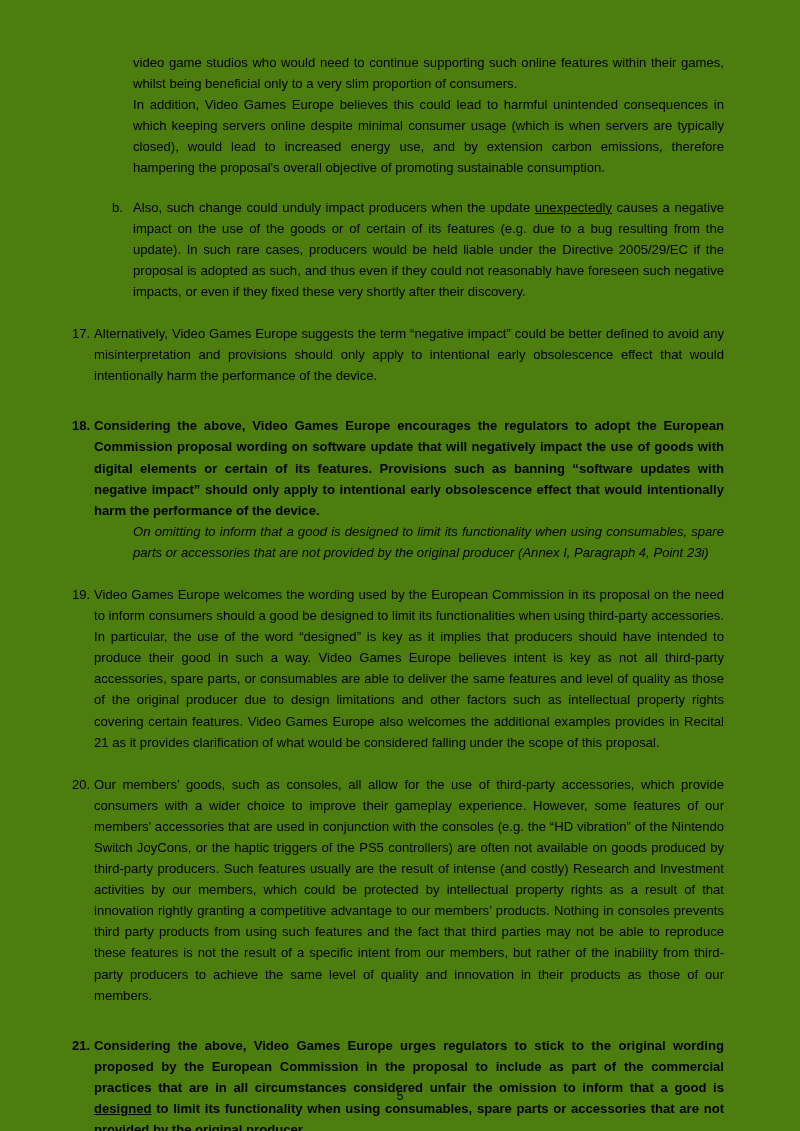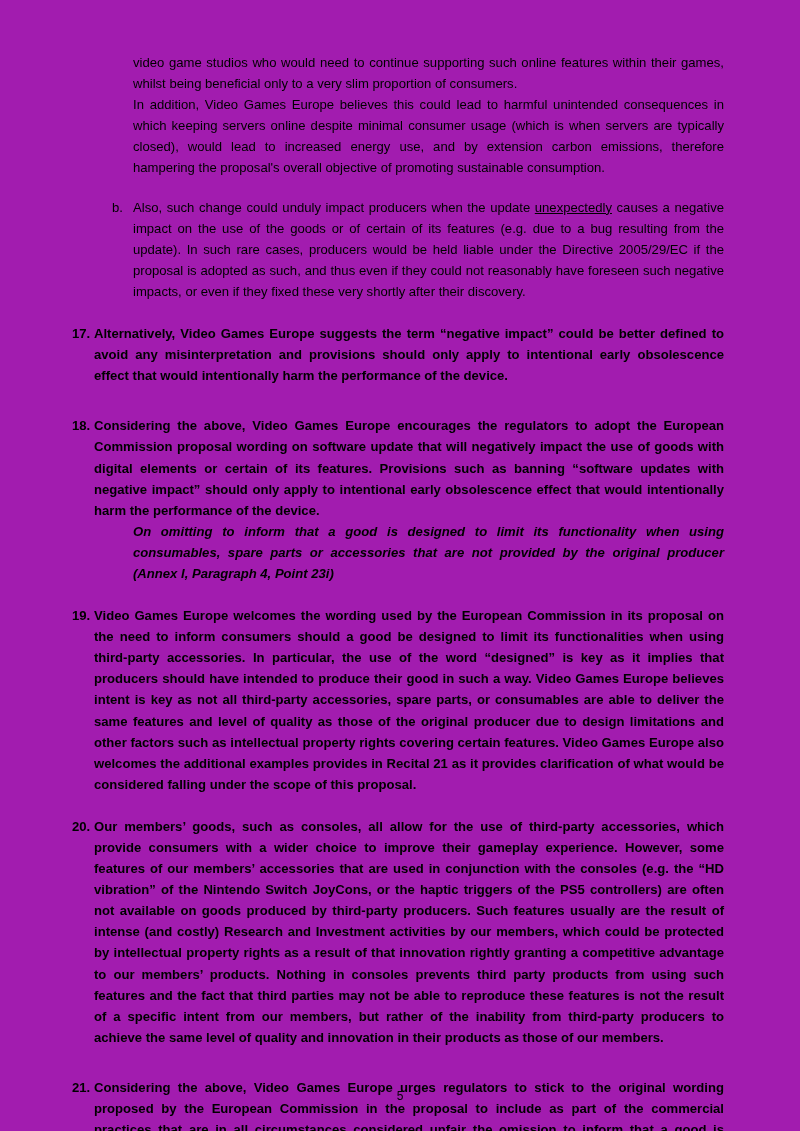--- a/index.html
+++ b/index.html
@@ -8,21 +8,21 @@
     background: #ffffff;
   }
   body {
     font-family: "Liberation Sans", sans-serif;
     color: #000000;
   }
   .page {
     position: relative;
     width: 800px;
     height: 1131px;
-    background: #a21caf;
+    background: #4d7c0f;
     overflow: hidden;
     box-sizing: border-box;
   }
   .content {
     position: absolute;
     left: 72px;
     top: 52px;
     width: 652px;          
     font-size: 13.1px;
     line-height: 21.1px;
@@ -33,21 +33,20 @@
   }
   .gap-md { height: 18px; }
   .gap-lg { height: 21px; }
 
   
   .li {
     position: relative;
     padding-left: 22px;      
     text-align: justify;
     margin: 0;
-    font-weight: bold;
   }
   .li > .marker {
     position: absolute;
     left: 0;
     top: 0;
     width: 22px;
     text-align: left;
     white-space: nowrap;
   }
 
@@ -74,21 +73,21 @@
     text-align: justify;
   }
 
   
   .bold { font-weight: bold; margin-top: 8px; }
 
   
   .quote {
     margin: 0;
     margin-left: 61px;       
-    font-weight: bold;
+    font-weight: normal;
     font-style: italic;
     text-align: justify;
   }
 
   u.ul { }
 
   .page-number {
     position: absolute;
     left: 0;
     right: 0;

